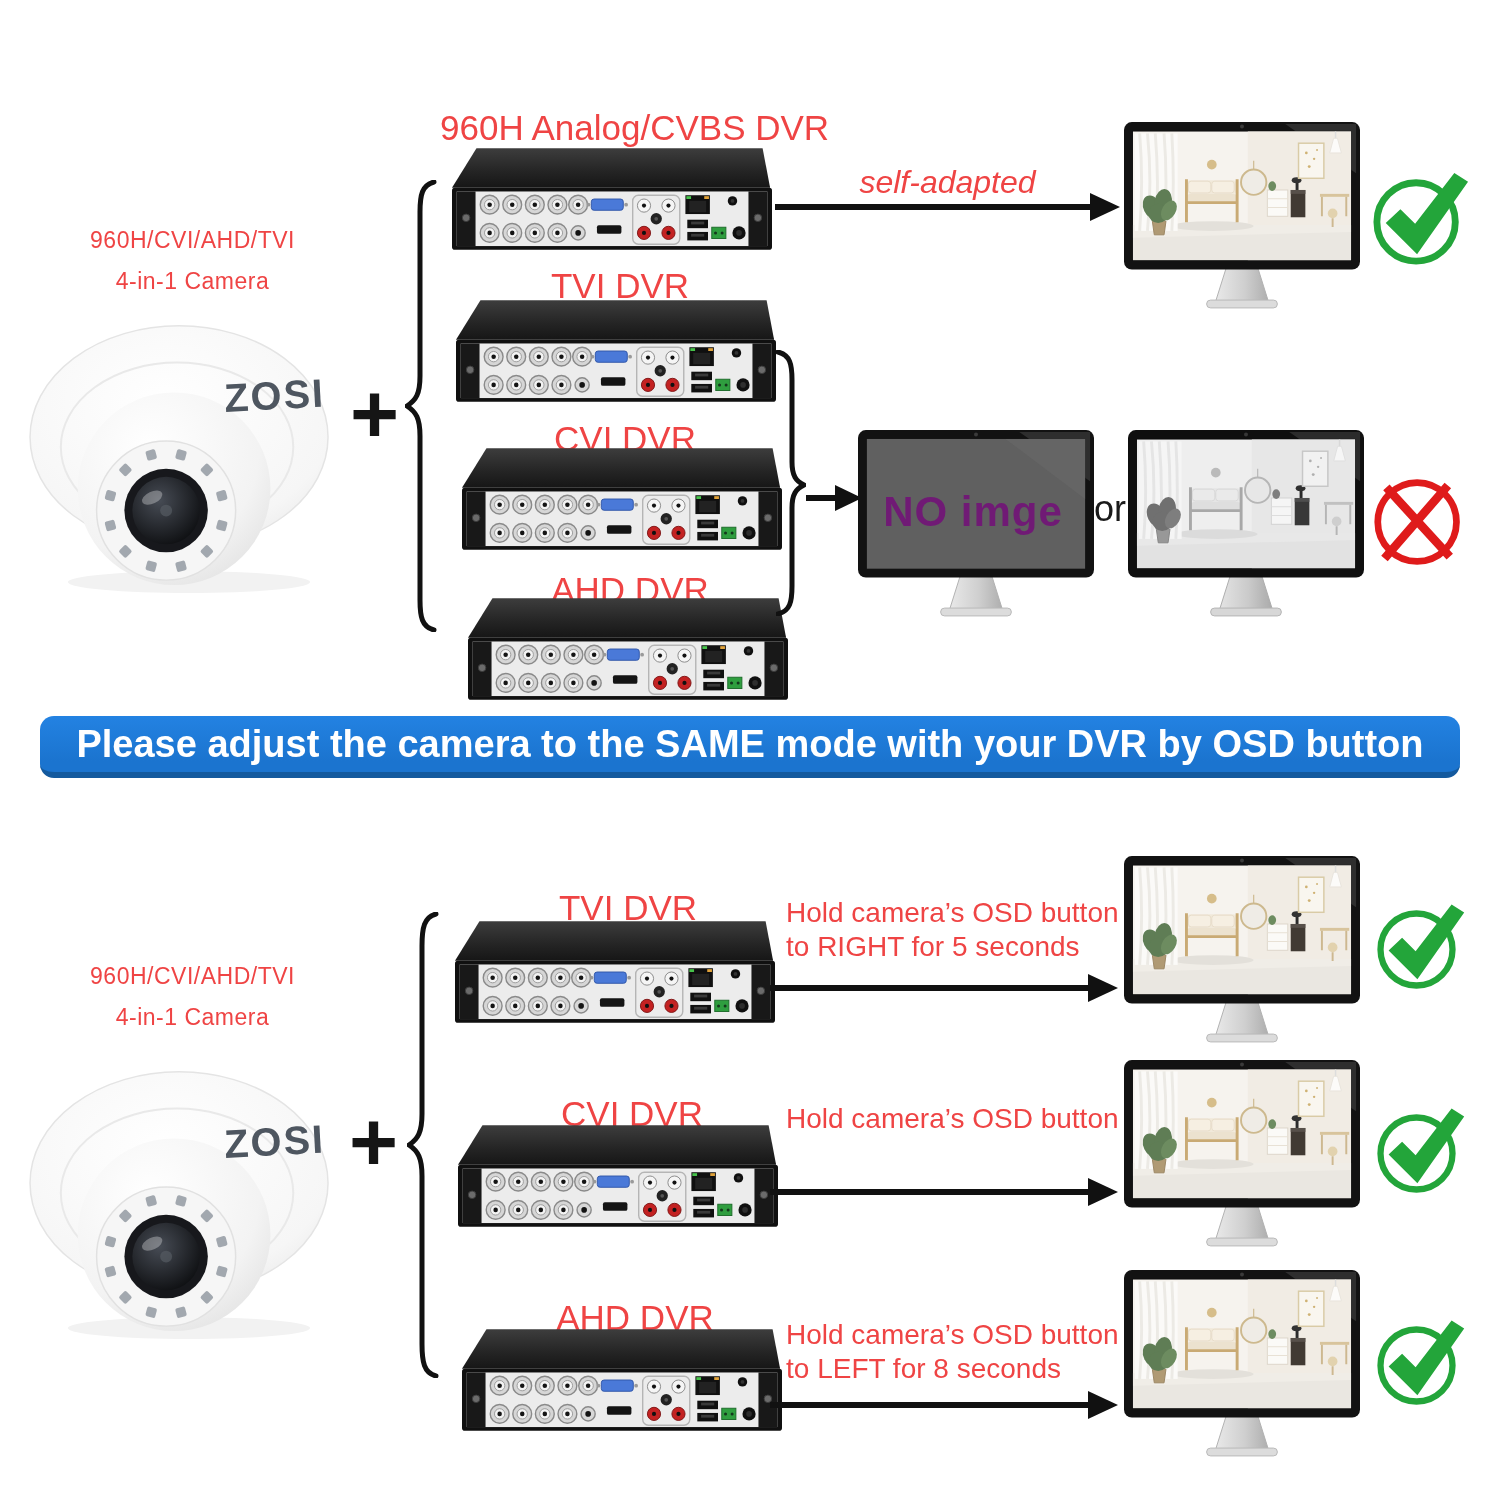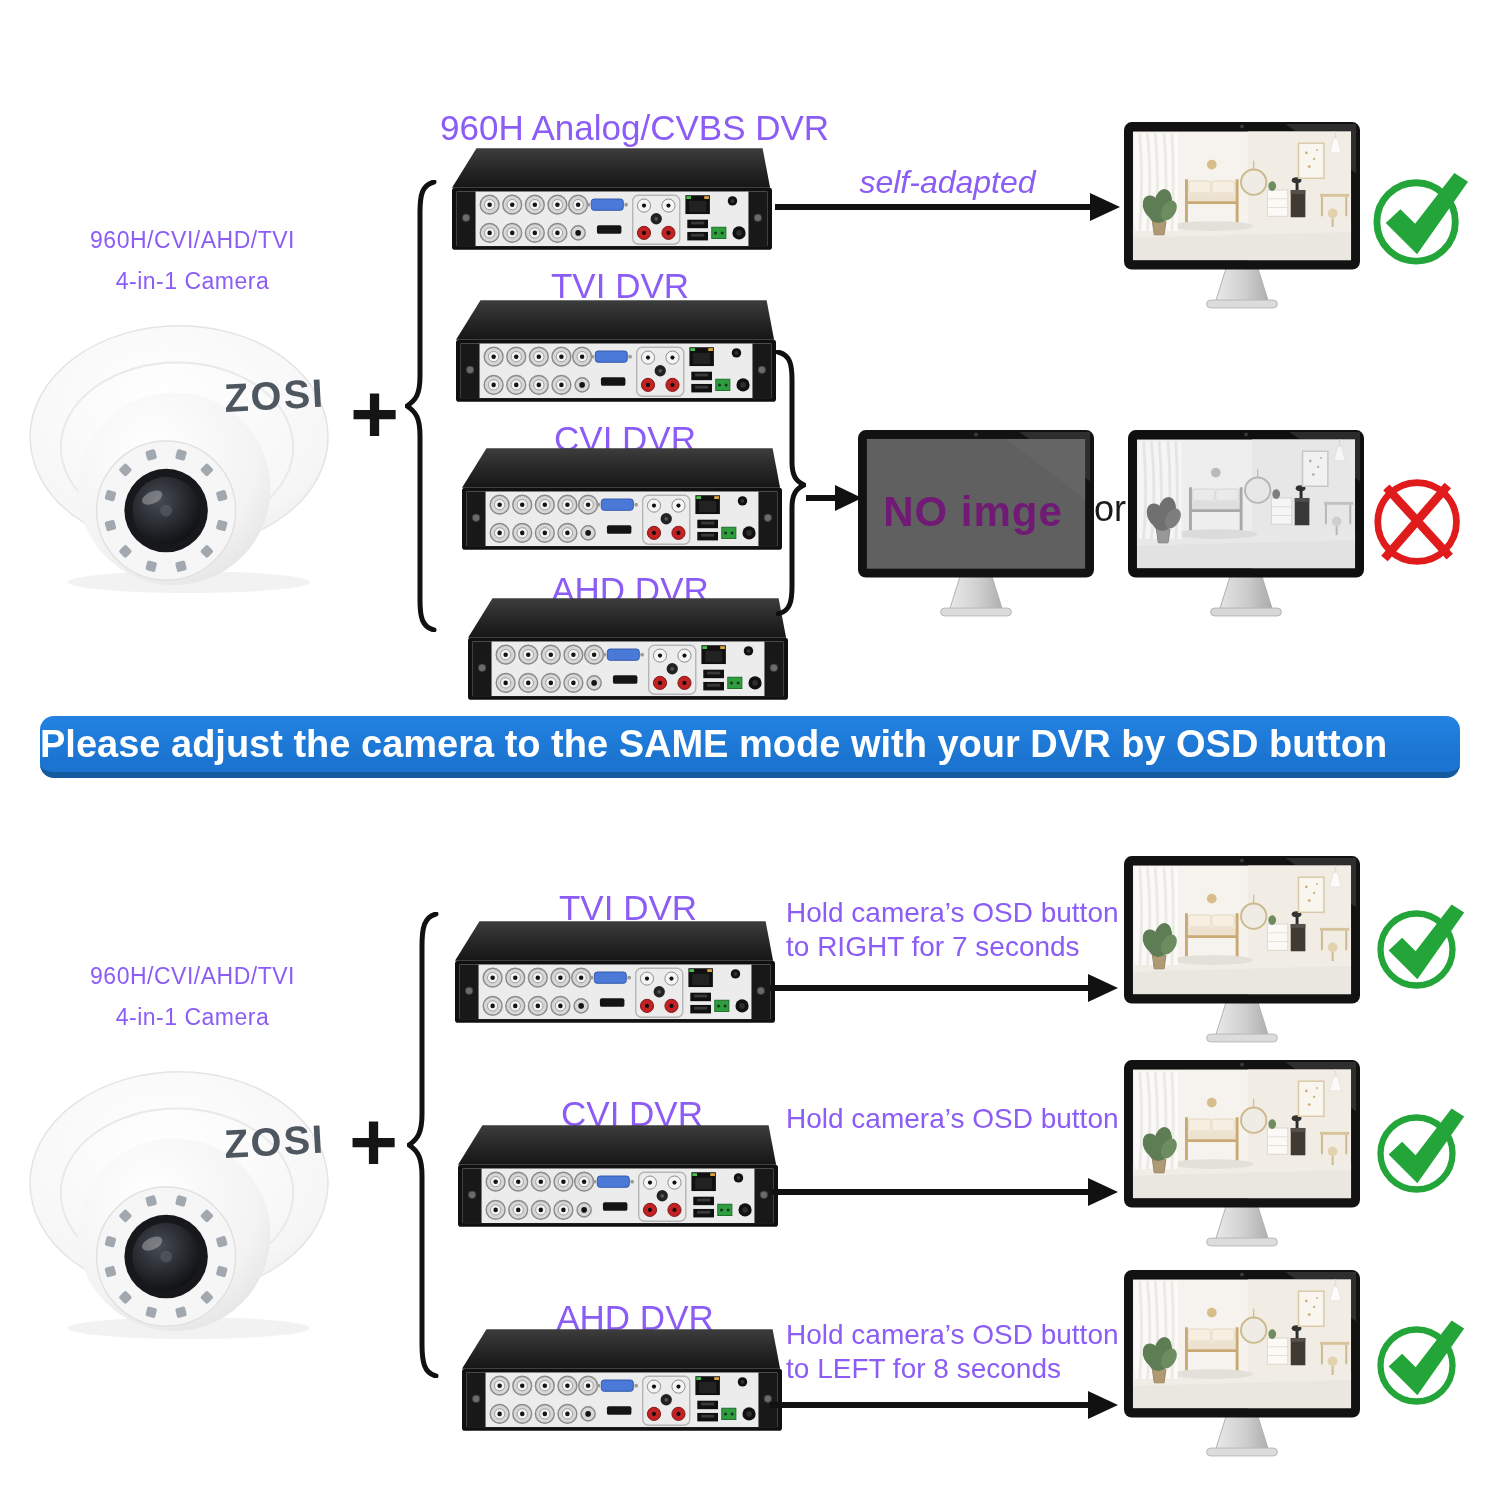--- a/index.html
+++ b/index.html
@@ -1,30 +1,30 @@
 <!DOCTYPE html>
 <html><head>
 <meta charset="utf-8">
 <style>
   html,body{margin:0;padding:0;background:#fff;}
   .stage{position:relative;width:1500px;height:1500px;background:#fff;overflow:hidden;
          font-family:"Liberation Sans",sans-serif;color:#2d2d2d;}
   .abs{position:absolute;}
-  .lbl{position:absolute;color:#8b5cf6;}
+  .lbl{position:absolute;color:#ef4444;}
   .center{text-align:center;}
   .cam-label{font-size:23px;line-height:41px;letter-spacing:0.5px;}
   .dvr-label{font-size:35px;width:350px;text-align:center;white-space:nowrap;}
   .instr{font-size:28px;line-height:34px;}
   .small-note{font-size:32px;}
   .plus{font-size:84px;font-weight:bold;color:#151515;line-height:84px;}
   .or-word{font-size:36px;color:#1a1a1a;}
   .noimg-text{font-size:42px;font-weight:bold;color:#701a75;letter-spacing:1px;text-align:center;}
   .banner{position:absolute;left:40px;top:716px;width:1420px;height:56px;border-radius:14px;
           background:linear-gradient(180deg,#2382e2 0%,#1b74cf 80%);border-bottom:6px solid #145a9e;
-          color:#ffffff;font-weight:bold;font-size:38px;line-height:56px;text-align:left;white-space:nowrap;}
+          color:#ffffff;font-weight:bold;font-size:38px;line-height:56px;text-align:center;white-space:nowrap;}
   .gray{filter:grayscale(1) brightness(0.97) contrast(1.02);}
   svg{display:block;}
 </style>
 </head>
 <body>
 
 <div class="stage">
 
   <svg style="position:absolute;width:0;height:0" aria-hidden="true">
     <defs>
@@ -320,21 +320,21 @@
   <svg class="abs" style="left:407px;top:912px" width="32" height="466" viewBox="0 0 32 466">
     <path d="M29 2 C17 5,15 16,15 34 L15 202 C15 220,11 227,2 233 C11 239,15 246,15 264 L15 432 C15 450,17 461,29 464" fill="none" stroke="#111" stroke-width="5" stroke-linecap="round"></path>
   </svg>
 
   <div class="lbl dvr-label" style="left:453px;top:888px;">TVI DVR</div>
   <svg class="abs" style="left:455px;top:918px" width="320" height="108" viewBox="0 0 340 112">
       <use href="#sym-dvr"></use>
     </svg>
   <div class="lbl instr" style="left:786px;top:896px;width:340px;">
     <div>Hold camera’s OSD button</div>
-    <div>to RIGHT for 7 seconds</div>
+    <div>to RIGHT for 5 seconds</div>
   </div>
   <svg class="abs" style="left:770px;top:974px" width="348" height="28" viewBox="0 0 348 28">
     <rect x="0" y="11" width="321" height="6" fill="#111"></rect>
       <polygon points="318,0 348,14 318,28" fill="#111"></polygon>
   </svg>
   <svg class="abs" style="left:1124px;top:856px" width="236" height="187" viewBox="0 0 240 190">
       <use href="#sym-monitor-room"></use>
     </svg>
   <svg class="abs" style="left:1376px;top:900px" width="90" height="90" viewBox="0 0 100 100">
       <use href="#sym-check"></use>

